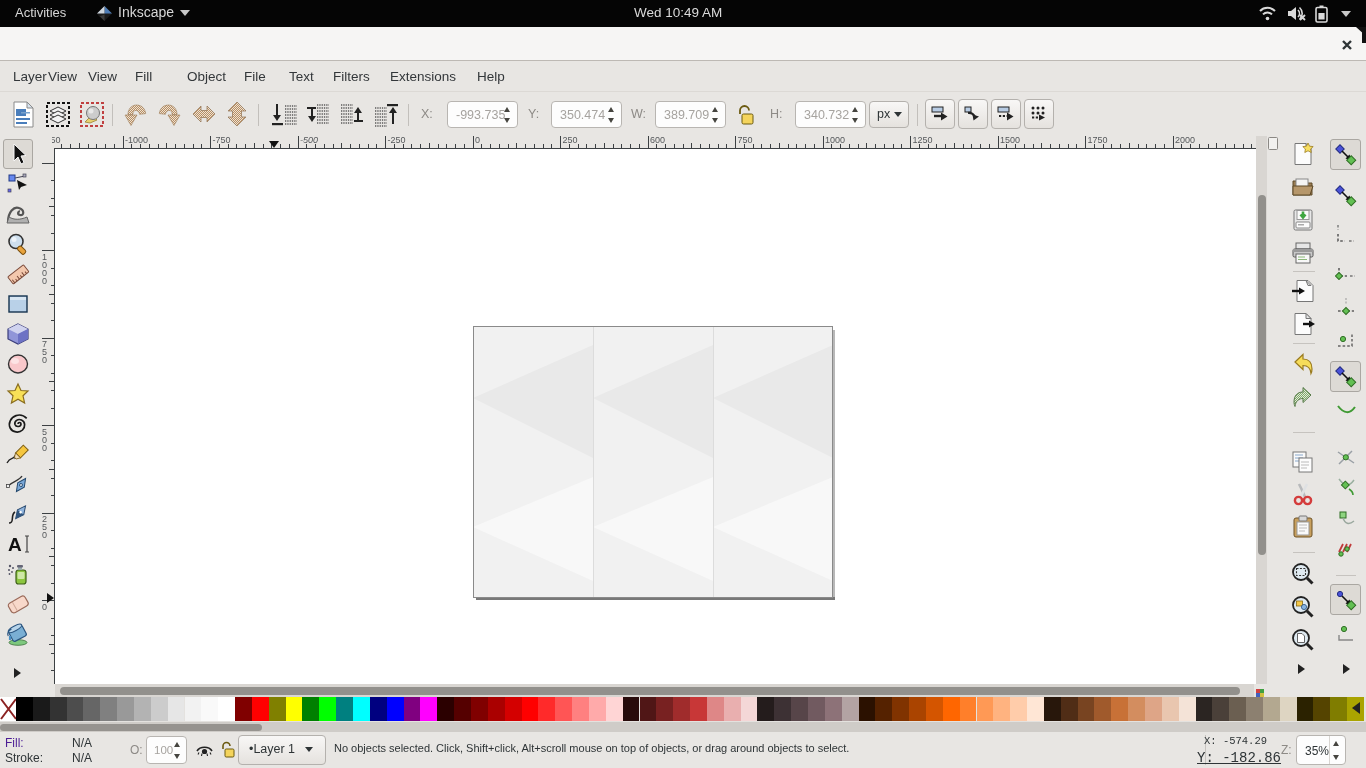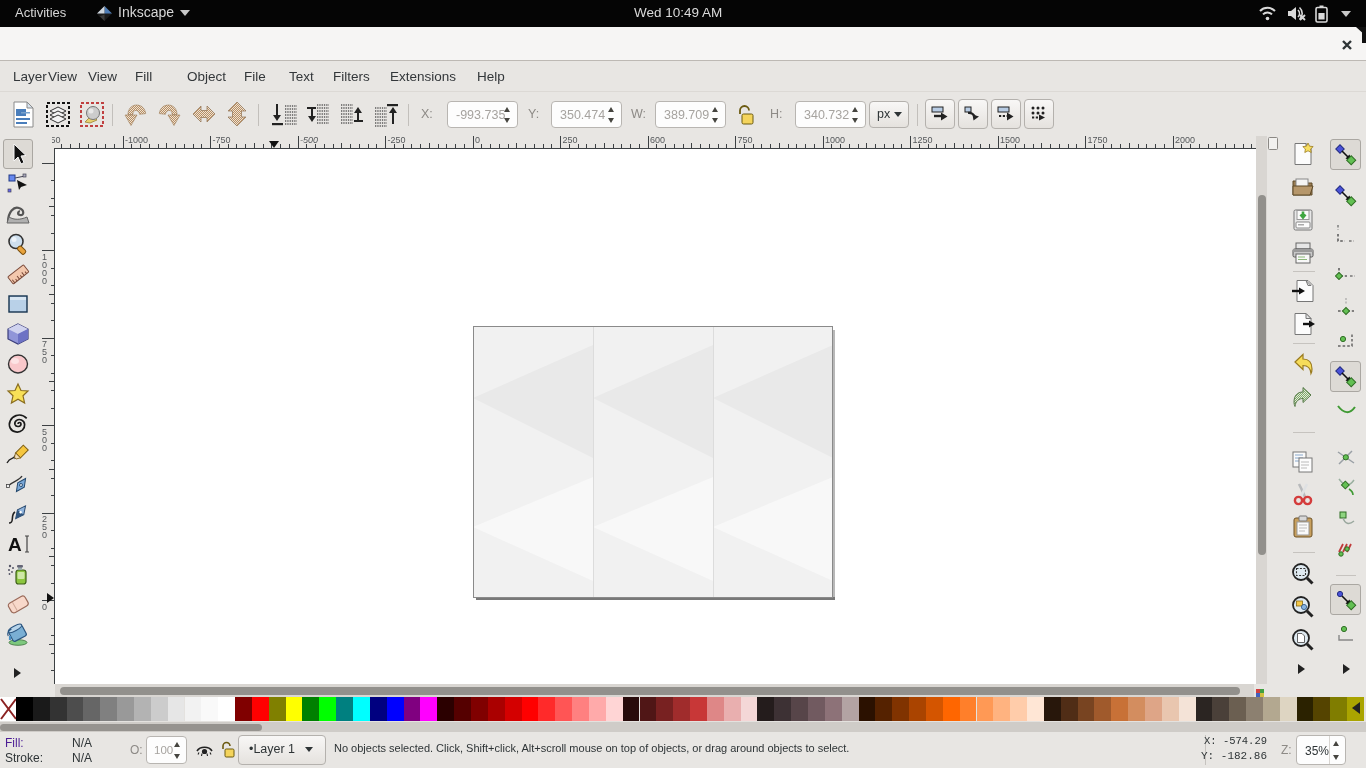--- a/index.html
+++ b/index.html
@@ -859,19 +859,19 @@
     <svg class="abs" style="left:221px;top:9px;" width="14" height="17" viewBox="0 0 14 17">
       <path d="M2,8 L2,5 A3.5,3.5 0 0 1 9,5" stroke="#6b5a10" stroke-width="1.6" fill="none"></path>
       <rect x="4" y="8" width="9" height="8" rx="1.2" fill="#f4d45c" stroke="#6b5a10"></rect>
     </svg>
     <div class="btn" style="left:238px;top:3px;width:88px;height:30px;"></div>
     <div class="abs" style="left:249px;top:10px;font-size:12.5px;color:#2e3436;">•Layer 1</div>
     <div class="abs" style="left:305px;top:15px;width:0;height:0;border-left:4.5px solid transparent;border-right:4.5px solid transparent;border-top:5.5px solid #2e3436;"></div>
     <div class="abs" style="left:334px;top:10px;font-size:11px;color:#2e3436;">No objects selected. Click, Shift+click, Alt+scroll mouse on top of objects, or drag around objects to select.</div>
     <div class="abs" style="left:1205px;top:3px;width:1px;height:30px;background:#c6c3bf;"></div>
     <div class="mono abs" style="left:1197px;top:3px;width:70px;text-align:right;font-size:10.5px;color:#2e3436;white-space:nowrap;">X: -574.29</div>
-    <div class="mono abs" style="left:1197px;top:18px;width:70px;text-align:right;font-size:11px;color:#2e3436;white-space:nowrap;">Y: -182.86</div>
+    <div class="mono abs" style="left:1197px;top:18px;width:70px;text-align:center;font-size:14px;color:#2e3436;white-space:nowrap;text-decoration:underline;">Y: -182.86</div>
     <div class="abs" style="left:1281px;top:11px;font-size:12px;color:#8d8a86;">Z:</div>
     <div class="abs" style="left:1296px;top:3px;width:50px;height:30px;background:#fdfdfd;border:1px solid #b8b5b1;border-radius:4px;">
       <span style="position:absolute;left:8px;top:8px;font-size:12px;color:#2e3436;">35%</span>
       <span style="position:absolute;right:0;top:0;width:16px;height:100%;border-left:1px solid #d8d5d1;"></span>
       <span class="spin" style="right:1px;"></span>
     </div>
   </div>
 </body></html>

